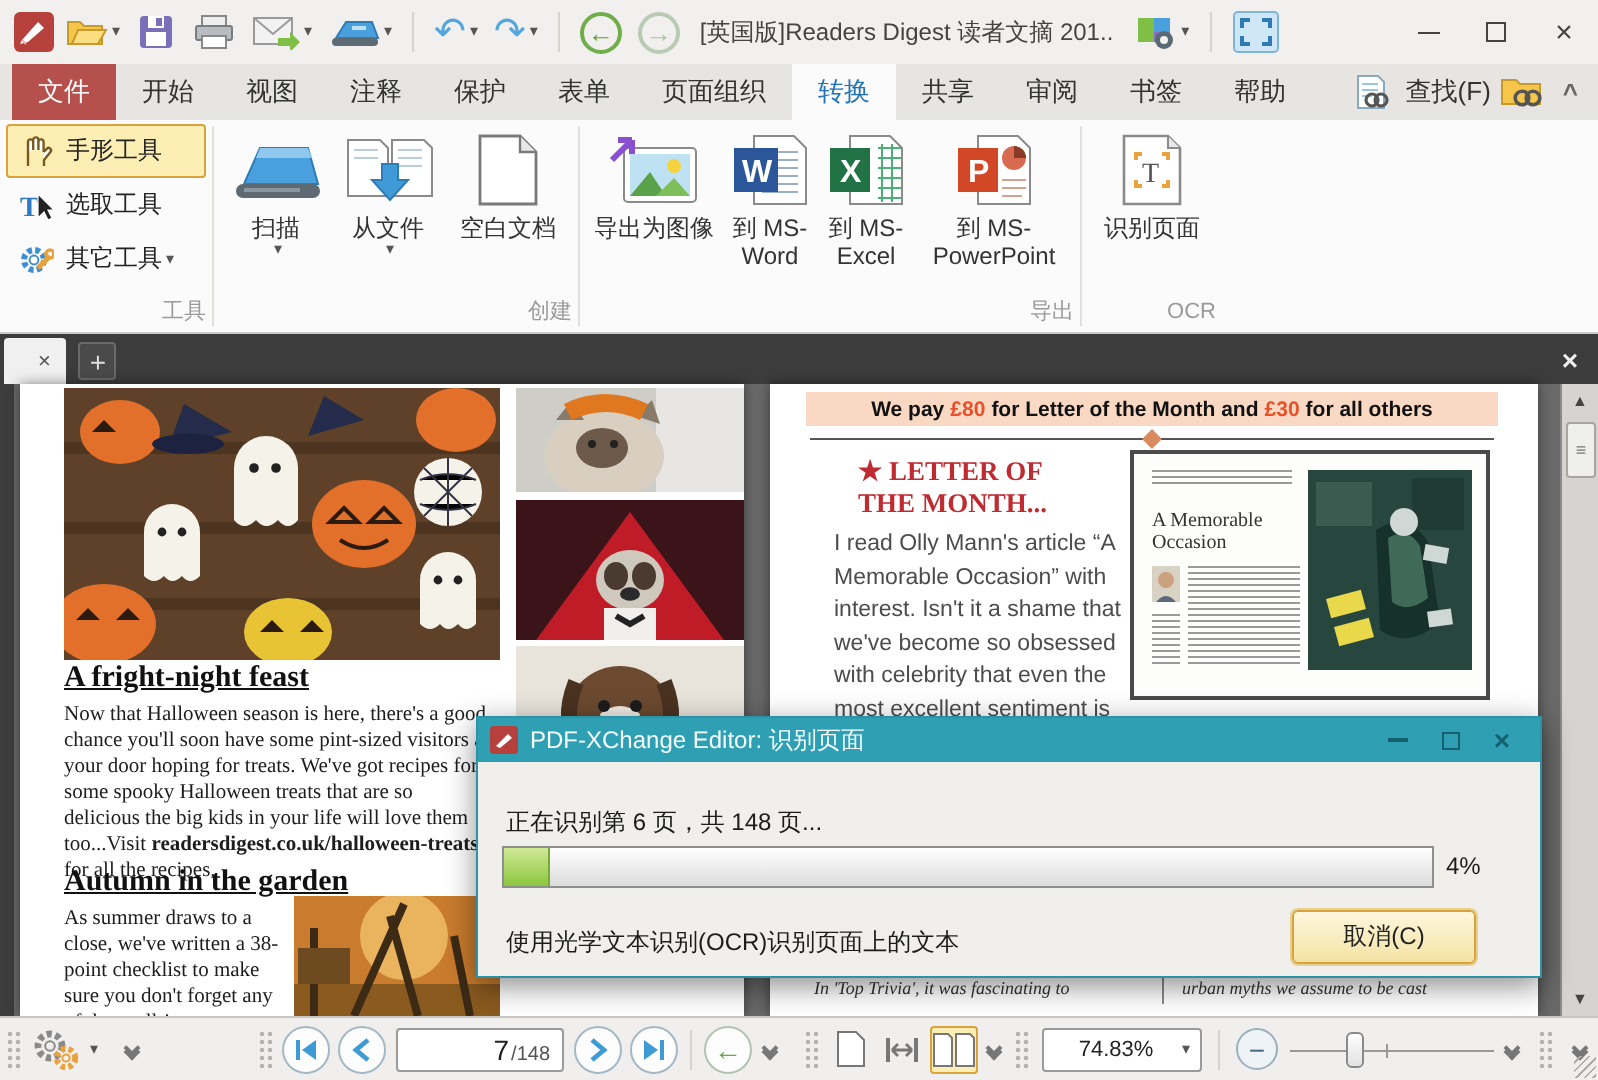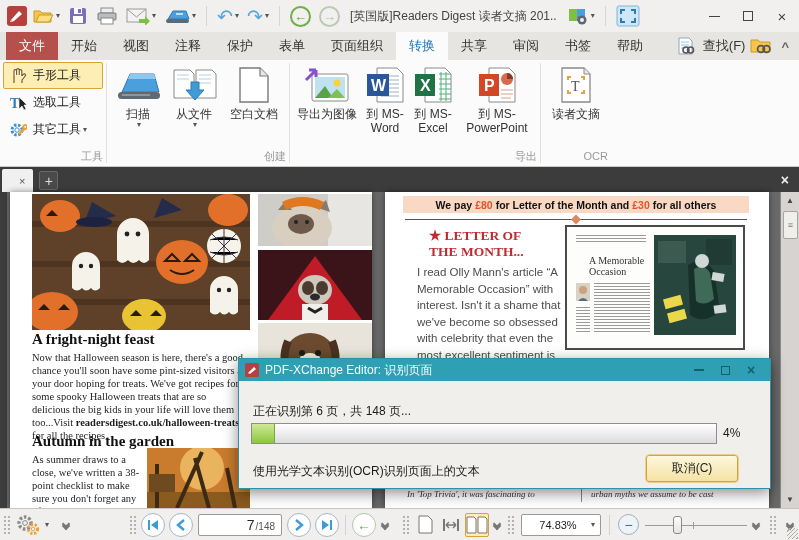--- a/index.html
+++ b/index.html
@@ -51,30 +51,30 @@
   .newtab { width:19px; height:19px; margin:0 0 2px 6px; background:#4a4a4a; border:1px solid #6a6a6a; border-radius:2px; color:#ddd; font-size:14px; display:flex; align-items:center; justify-content:center; }
   .docclose { margin-left:auto; color:#eee; font-weight:bold; font-size:14px; padding:0 10px 4px 0; }
 
   
   .docarea { position:absolute; left:0; top:192px; width:799px; height:316px; background:#696969; }
   .doc-edge { position:absolute; left:0; top:0; width:7px; height:100%; background:#3d3d3d; }
   .page { position:absolute; top:0; background:#fff; box-shadow:0 0 6px rgba(0,0,0,.45); }
   .page.left  { left:10px; width:362px; height:316px; }
   .page.right { left:385px; width:384px; height:316px; }
   .ph { position:absolute; overflow:hidden; }
-  .a-title { position:absolute; font-family:"Liberation Serif","DejaVu Serif",serif; font-weight:bold; font-size:15px; color:#111; }
+  .a-title { position:absolute; font-family:"Liberation Serif","DejaVu Serif",serif; font-weight:bold; font-size:15px; color:#111;text-decoration:underline; }
   .a-body { position:absolute; font-family:"Liberation Serif","DejaVu Serif",serif; font-size:10.5px; line-height:13px; color:#1d1d1d; text-align:left; }
   .banner { position:absolute; left:18px; top:4px; width:346px; height:17px; background:#f9d9c4; display:flex; align-items:center; justify-content:center; font-size:10.5px; font-weight:bold; color:#111; }
   .banner b { color:#e8502a; margin:0 3px; font-weight:bold; }
   .rule { position:absolute; left:20px; top:27px; width:342px; border-top:1px solid #555; }
   .rule .dia { position:absolute; left:50%; top:-4px; width:7px; height:7px; background:#d98a5f; transform:translateX(-50%) rotate(45deg); }
   .letter-title { position:absolute; left:32px; top:36px; font-family:"Liberation Serif","DejaVu Serif",serif; font-weight:bold; font-size:13.5px; line-height:16px; color:#bf2b30;margin-left:12px; }
   .letter-body { position:absolute; left:32px; top:72px; width:164px; font-size:11.5px; line-height:16.5px; color:#4c4c4c; }
   .thumb { position:absolute; left:180px; top:33px; width:180px; height:125px; background:#fdfdfb; border:2px solid #4a4a4a; }
-  .thumb-title { position:absolute; left:22px; top:28px; font-family:"Liberation Serif","DejaVu Serif",serif; font-size:10px; line-height:11px; color:#333; width:80px; }
+  .thumb-title { position:absolute; left:9px; top:28px; font-family:"Liberation Serif","DejaVu Serif",serif; font-size:10px; line-height:11px; color:#333; width:80px; }
   .tlines { position:absolute; background:repeating-linear-gradient(#9a9a9a 0 1px, transparent 1px 3px); }
   .illus { position:absolute; right:7px; top:8px; width:82px; height:100px; background:#27463e; }
   .strip-text { position:absolute; top:297px; font-family:"Liberation Serif","DejaVu Serif",serif; font-style:italic; font-size:9px; color:#333; white-space:nowrap; }
   .strip-div { position:absolute; left:196px; top:296px; width:1px; height:14px; background:#888; }
 
   
   .vscroll { position:absolute; right:0; top:0; width:19px; height:316px; background:#d6d3d0; border-left:1px solid #8a8a8a; }
   .vs-btn { height:17px; display:flex; align-items:center; justify-content:center; font-size:8px; color:#444; }
   .vs-thumb { position:absolute; left:2px; top:19px; width:15px; height:28px; background:#efefec; border:1px solid #a9a6a2; border-radius:2px; display:flex; align-items:center; justify-content:center; color:#777; font-size:9px; }
   .vs-down { position:absolute; bottom:0; width:100%; }
@@ -366,21 +366,21 @@
     <div class="rgroup-body">
       <div class="rbtn" style="width:64px">
         <svg width="36" height="38">
             <path d="M4 2 H26 L32 8 V36 H4 Z" fill="#fff" stroke="#8a8a8a" stroke-width="1.3"></path>
             <path d="M26 2 L26 8 H32" fill="#e8e8e8" stroke="#8a8a8a"></path>
             <g stroke="#e8a33c" stroke-width="2" fill="none">
               <path d="M10 14 v-3 h3 M23 11 h3 v3 M26 24 v3 h-3 M13 27 h-3 v-3"></path>
             </g>
             <text x="13" y="25" font-size="14" font-family="serif" fill="#555">T</text>
           </svg>
-        <span class="lbl">读者文摘</span>
+        <span class="lbl">识别页面</span>
       </div>
     </div>
     <div class="rgroup-label">OCR</div>
   </div>
 </div>
 
 <div class="doctabs">
   <div class="doctab">
     <span class="tx">×</span>
   </div>

